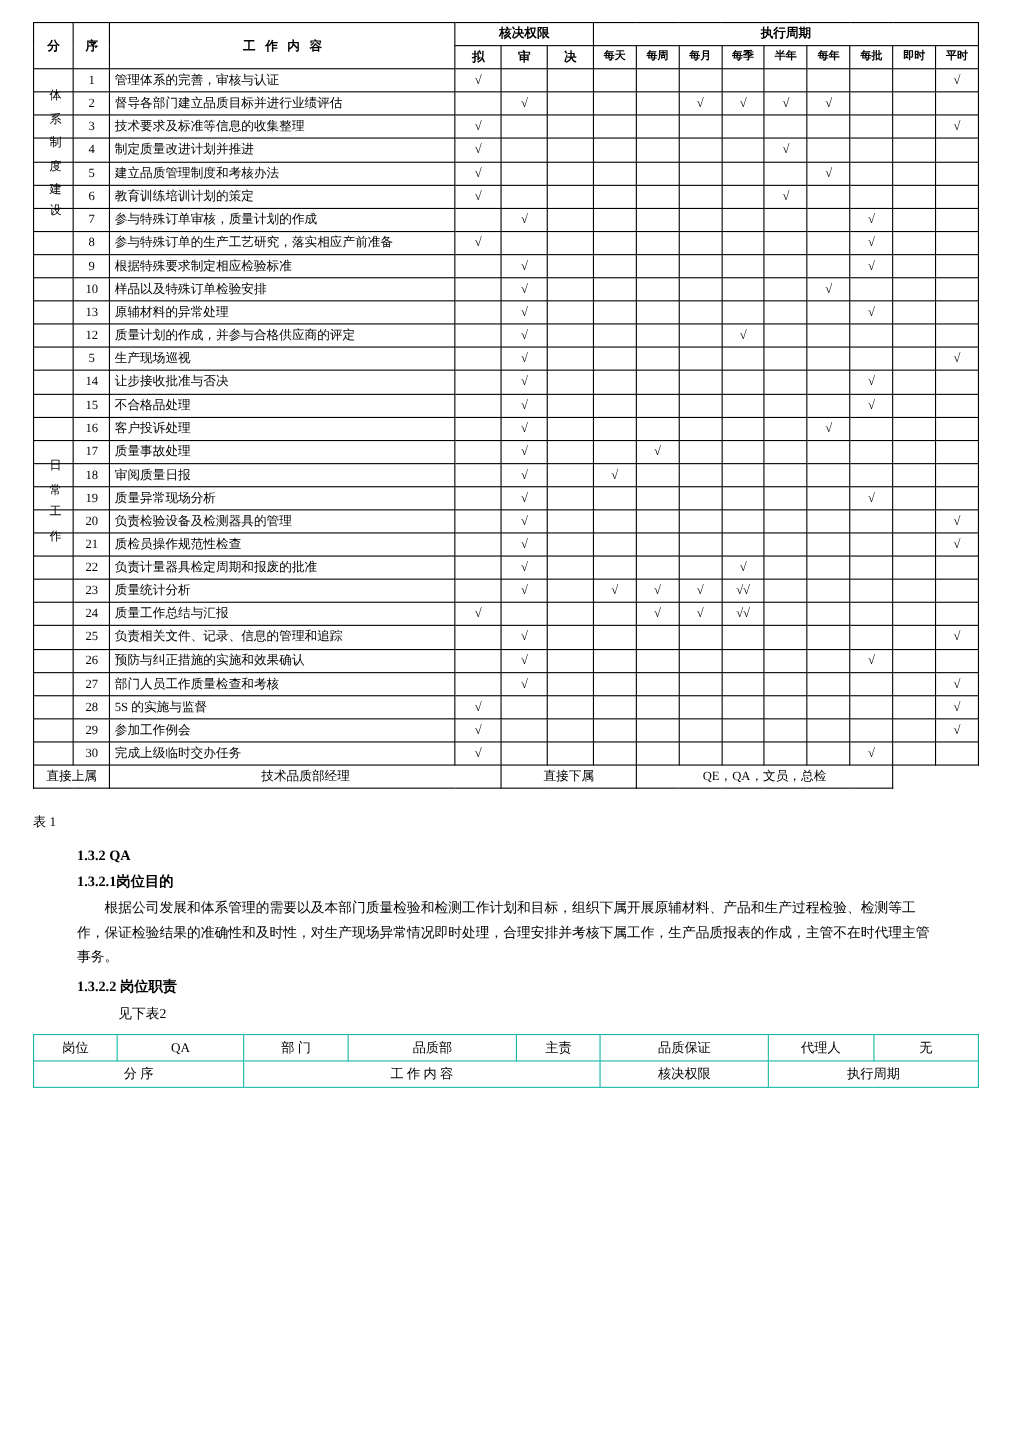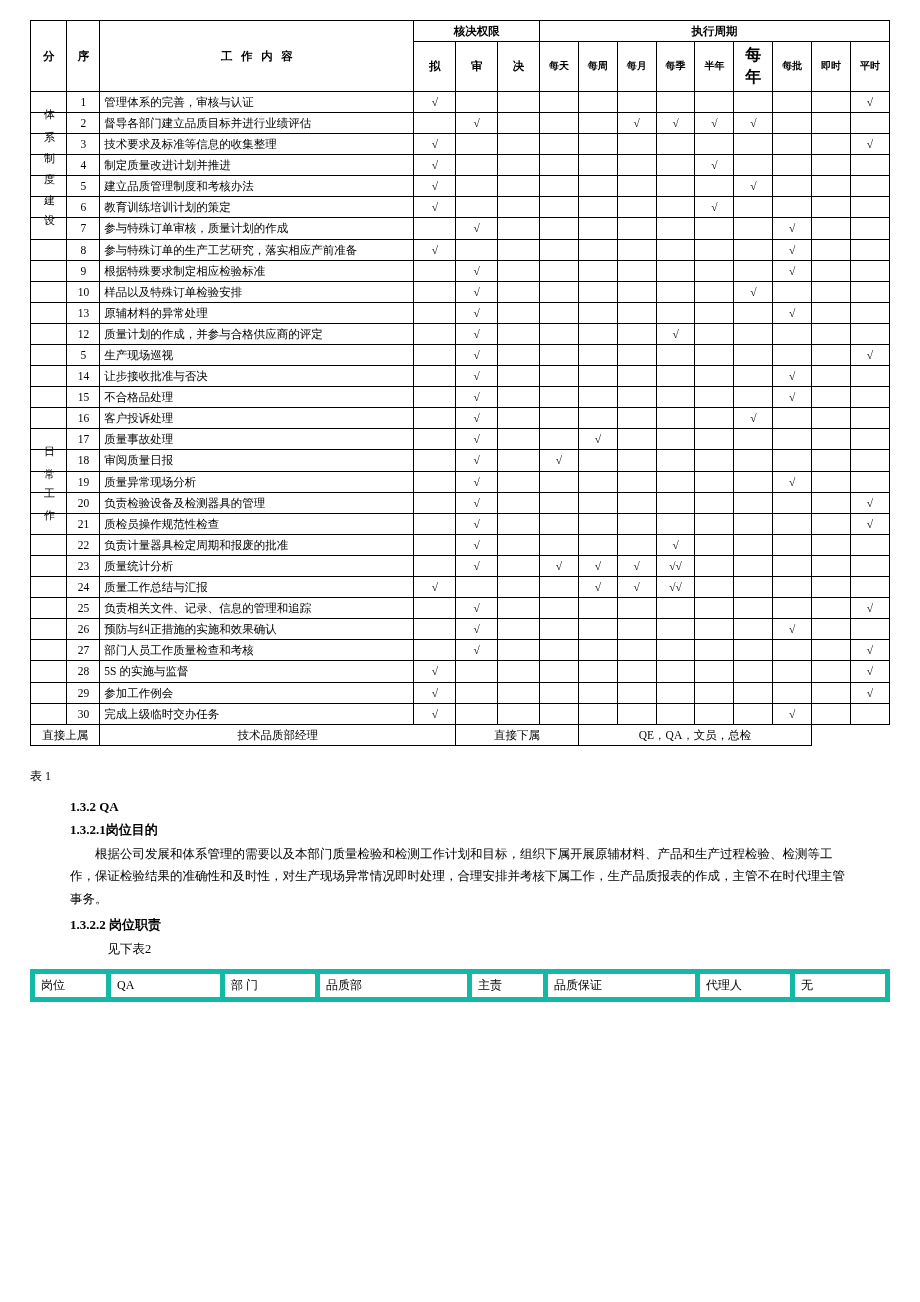--- a/index.html
+++ b/index.html
@@ -47,23 +47,23 @@
       font-size: 12.5px;
       line-height: 1.8;
       text-indent: 2em;
     }
     .bottom-table {
       width: 100%;
       border-collapse: collapse;
       margin-top: 8px;
     }
     .bottom-table td, .bottom-table th {
-      border: 5px solid #14b8a6;
+      border: 1px solid #14b8a6;
       padding: 3px 6px;
-      text-align: left;
+      text-align: center;
       vertical-align: middle;
       font-size: 12px;
     }
     .col-fen { width: 22px; }
     .col-xu { width: 22px; }
     .col-ni { width: 28px; }
     .col-shen { width: 28px; }
     .col-jue { width: 28px; }
     .col-day { width: 26px; }
     .col-week { width: 26px; }
@@ -94,21 +94,21 @@
     </tr>
     <tr>
       <th class="col-ni">拟</th>
       <th class="col-shen">审</th>
       <th class="col-jue">决</th>
       <th class="col-day" style="font-size:10px;">每天</th>
       <th class="col-week" style="font-size:10px;">每周</th>
       <th class="col-month" style="font-size:10px;">每月</th>
       <th class="col-quarter" style="font-size:10px;">每季</th>
       <th class="col-half" style="font-size:10px;">半年</th>
-      <th class="col-year" style="font-size:16px;">每年</th>
+      <th class="col-year" style="font-size:10px;">每年</th>
       <th class="col-batch" style="font-size:10px;">每批</th>
       <th class="col-imm" style="font-size:10px;">即时</th>
       <th class="col-avg" style="font-size:10px;">平时</th>
     </tr>
   </thead>
   <tbody id="table1-body">
   <tr>
         <td rowspan="1" style="writing-mode: vertical-lr; letter-spacing: 3px; text-align: center; font-size: 11px;">体</td>
         <td>1</td>
         <td class="content-cell">管理体系的完善，审核与认证</td>
@@ -642,14 +642,20 @@
       <tr>
     <td style="width:40px;">岗位</td>
     <td style="width:60px;">QA</td>
     <td style="width:50px;">部 门</td>
     <td style="width:80px;">品质部</td>
     <td style="width:40px;">主责</td>
     <td style="width:80px;">品质保证</td>
     <td style="width:50px;">代理人</td>
     <td style="width:50px;">无</td>
   </tr>
+  <tr>
+    <td colspan="2">分 序</td>
+    <td colspan="3">工  作  内  容</td>
+    <td colspan="1">核决权限</td>
+    <td colspan="2">执行周期</td>
+  </tr>
 </tbody>
   </table>
 
 </body></html>

